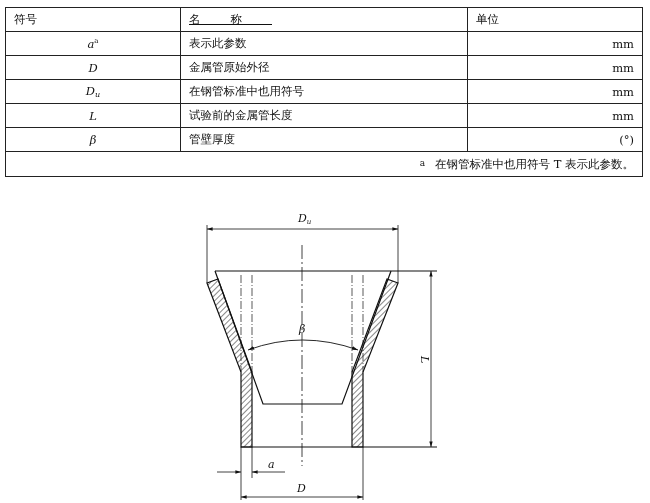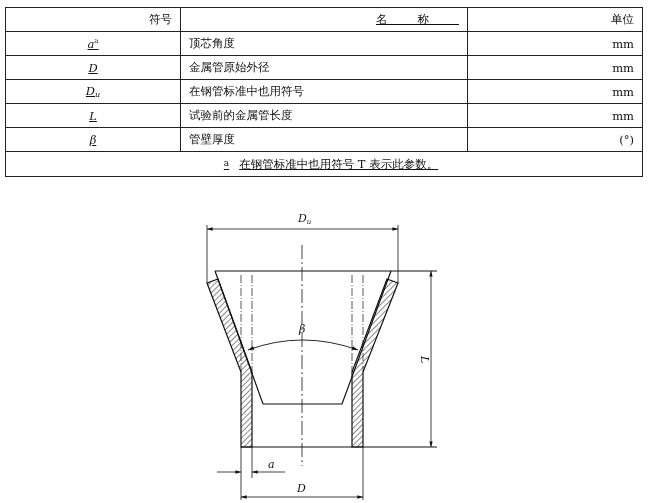--- a/index.html
+++ b/index.html
@@ -2,27 +2,27 @@
 <html><head>
 <meta charset="utf-8">
 <style>
   html, body { margin: 0; padding: 0; background: #ffffff; }
   body { width: 650px; height: 503px; position: relative; overflow: hidden;
          font-family: "DejaVu Serif", "Liberation Serif", serif; color: #111; }
   table.symbols { position: absolute; left: 5px; top: 7px; width: 638px;
                   border-collapse: collapse; font-size: 11.5px; }
   table.symbols td, table.symbols th { border: 1px solid #222; height: 23px; padding: 0 8px;
                   font-weight: normal; }
-  table.symbols th { text-align: right; }
-  table.symbols td.sym { text-align: center; font-style: italic; width: 158px; text-decoration: underline; }
+  table.symbols th { text-align: left; }
+  table.symbols td.sym { text-align: center; font-style: italic; width: 158px; }
   table.symbols td.name { text-align: left; width: 270px; }
   table.symbols td.unit { text-align: right; }
   table.symbols th.col-sym { width: 158px; }
   table.symbols th.col-name { width: 270px; letter-spacing: 30px; text-decoration: underline; }
-  table.symbols td.footnote { text-align: center; padding-left: 22px; height: 24px; text-decoration: underline; }
+  table.symbols td.footnote { text-align: right; padding-left: 22px; height: 24px; }
   .footnote-mark { font-size: 9px; margin-right: 10px; vertical-align: 2px; }
   .sup { font-size: 7px; vertical-align: 5px; font-style: normal; }
   .sub { font-size: 8px; vertical-align: -2px; font-style: italic; }
   svg.figure { position: absolute; left: 0; top: 180px; }
   .lbl { font-family: "DejaVu Serif", "Liberation Serif", serif; font-style: italic; font-size: 11px; fill: #111; }
   .lbl-sub { font-size: 7px; }
 </style>
 </head>
 <body>
 
@@ -30,21 +30,21 @@
   <thead>
     <tr>
       <th class="col-sym">符号</th>
       <th class="col-name">名称</th>
       <th class="col-unit">单位</th>
     </tr>
   </thead>
   <tbody>
     <tr>
       <td class="sym"><span>a</span><span class="sup">a</span></td>
-      <td class="name">顶芯角度</td>
+      <td class="name">表示此参数</td>
       <td class="unit">mm</td>
     </tr>
     <tr>
       <td class="sym"><span>D</span></td>
       <td class="name">金属管原始外径</td>
       <td class="unit">mm</td>
     </tr>
     <tr>
       <td class="sym"><span>D</span><span class="sub">u</span></td>
       <td class="name">在钢管标准中也用符号</td>

